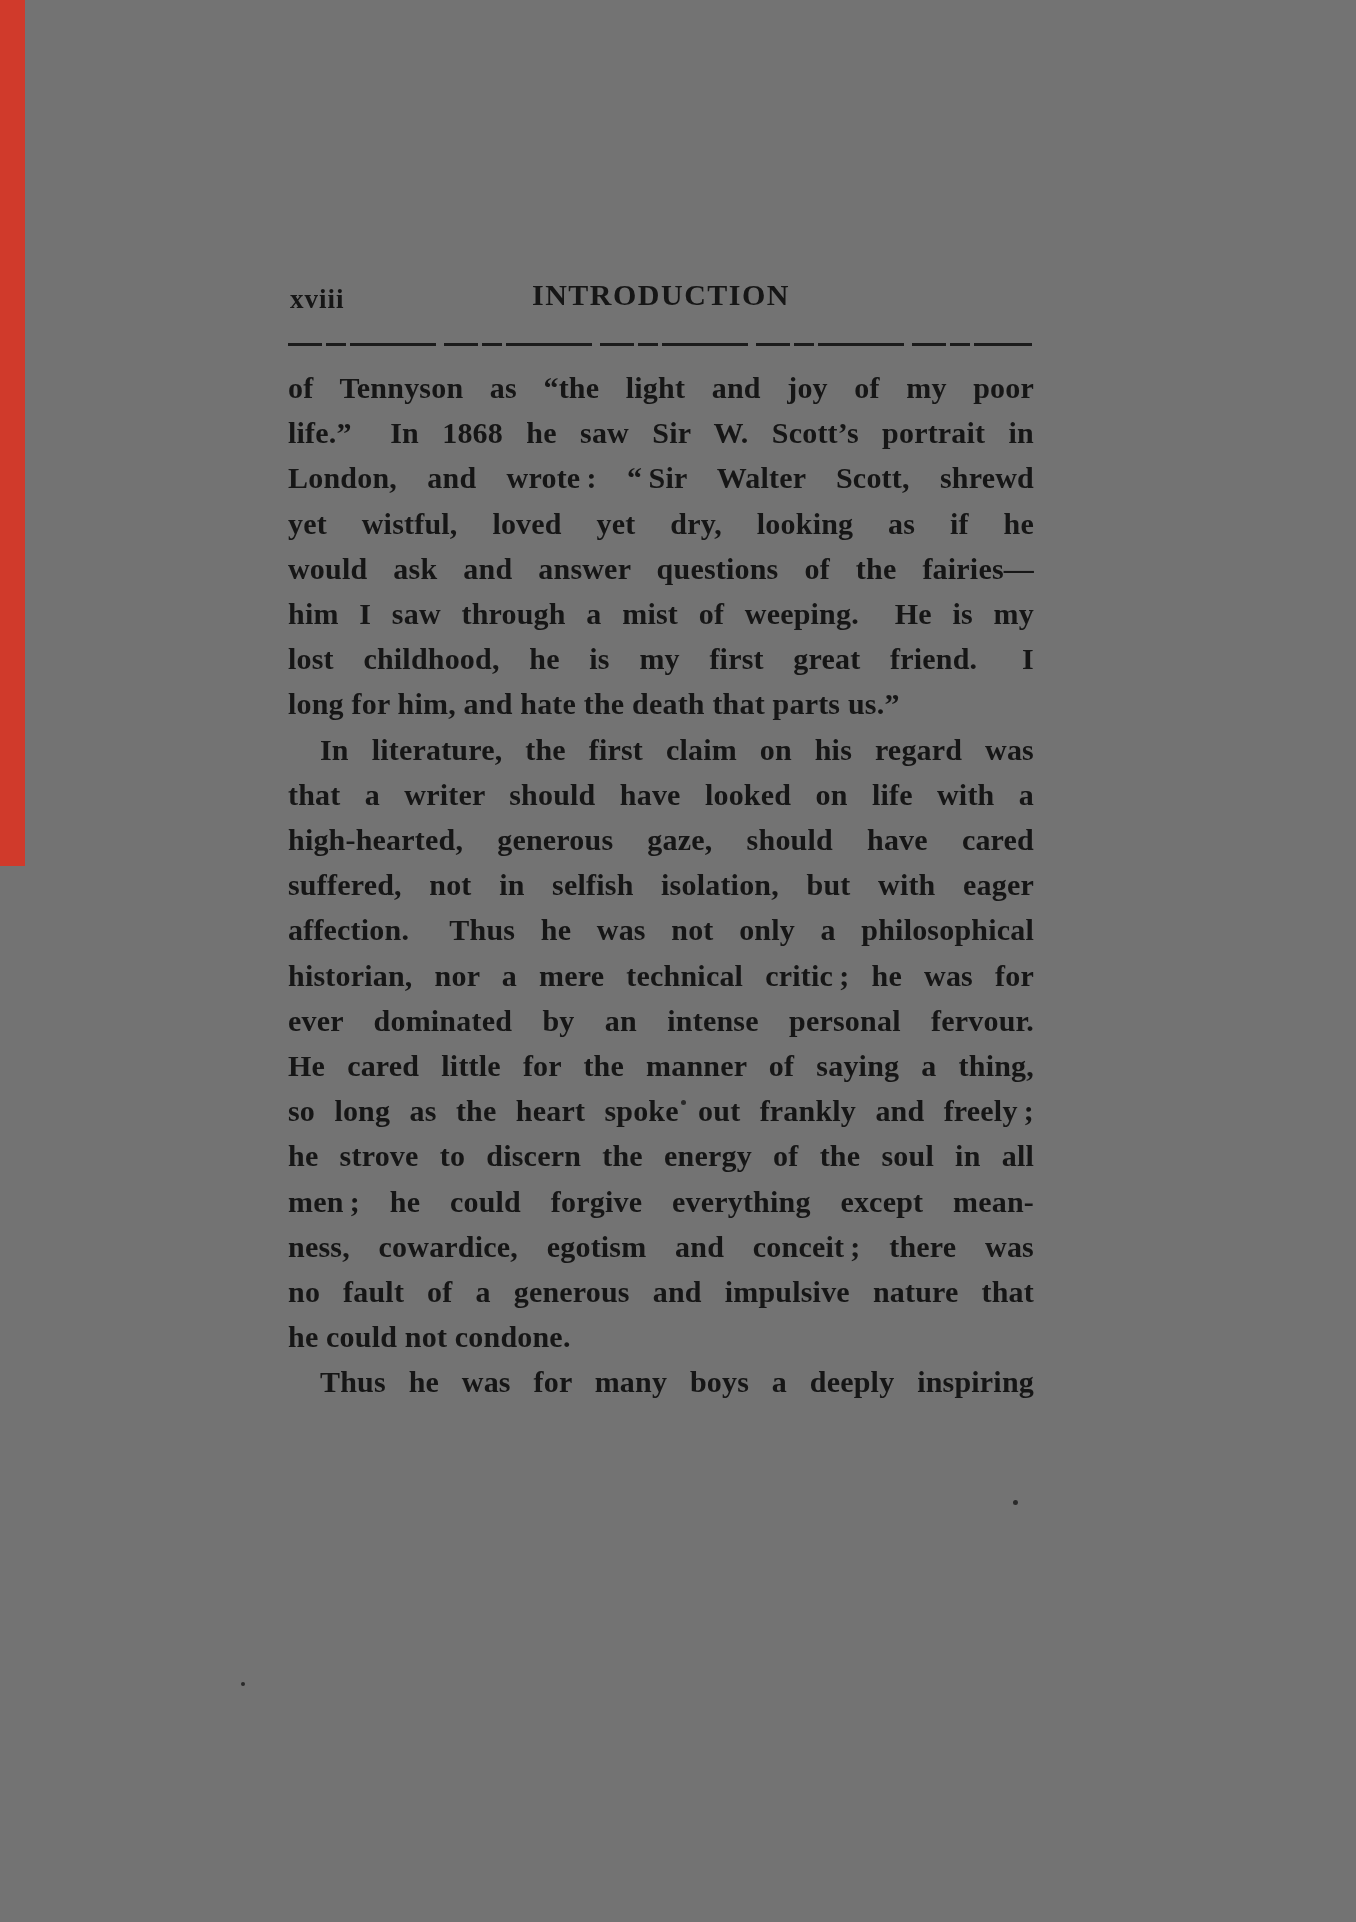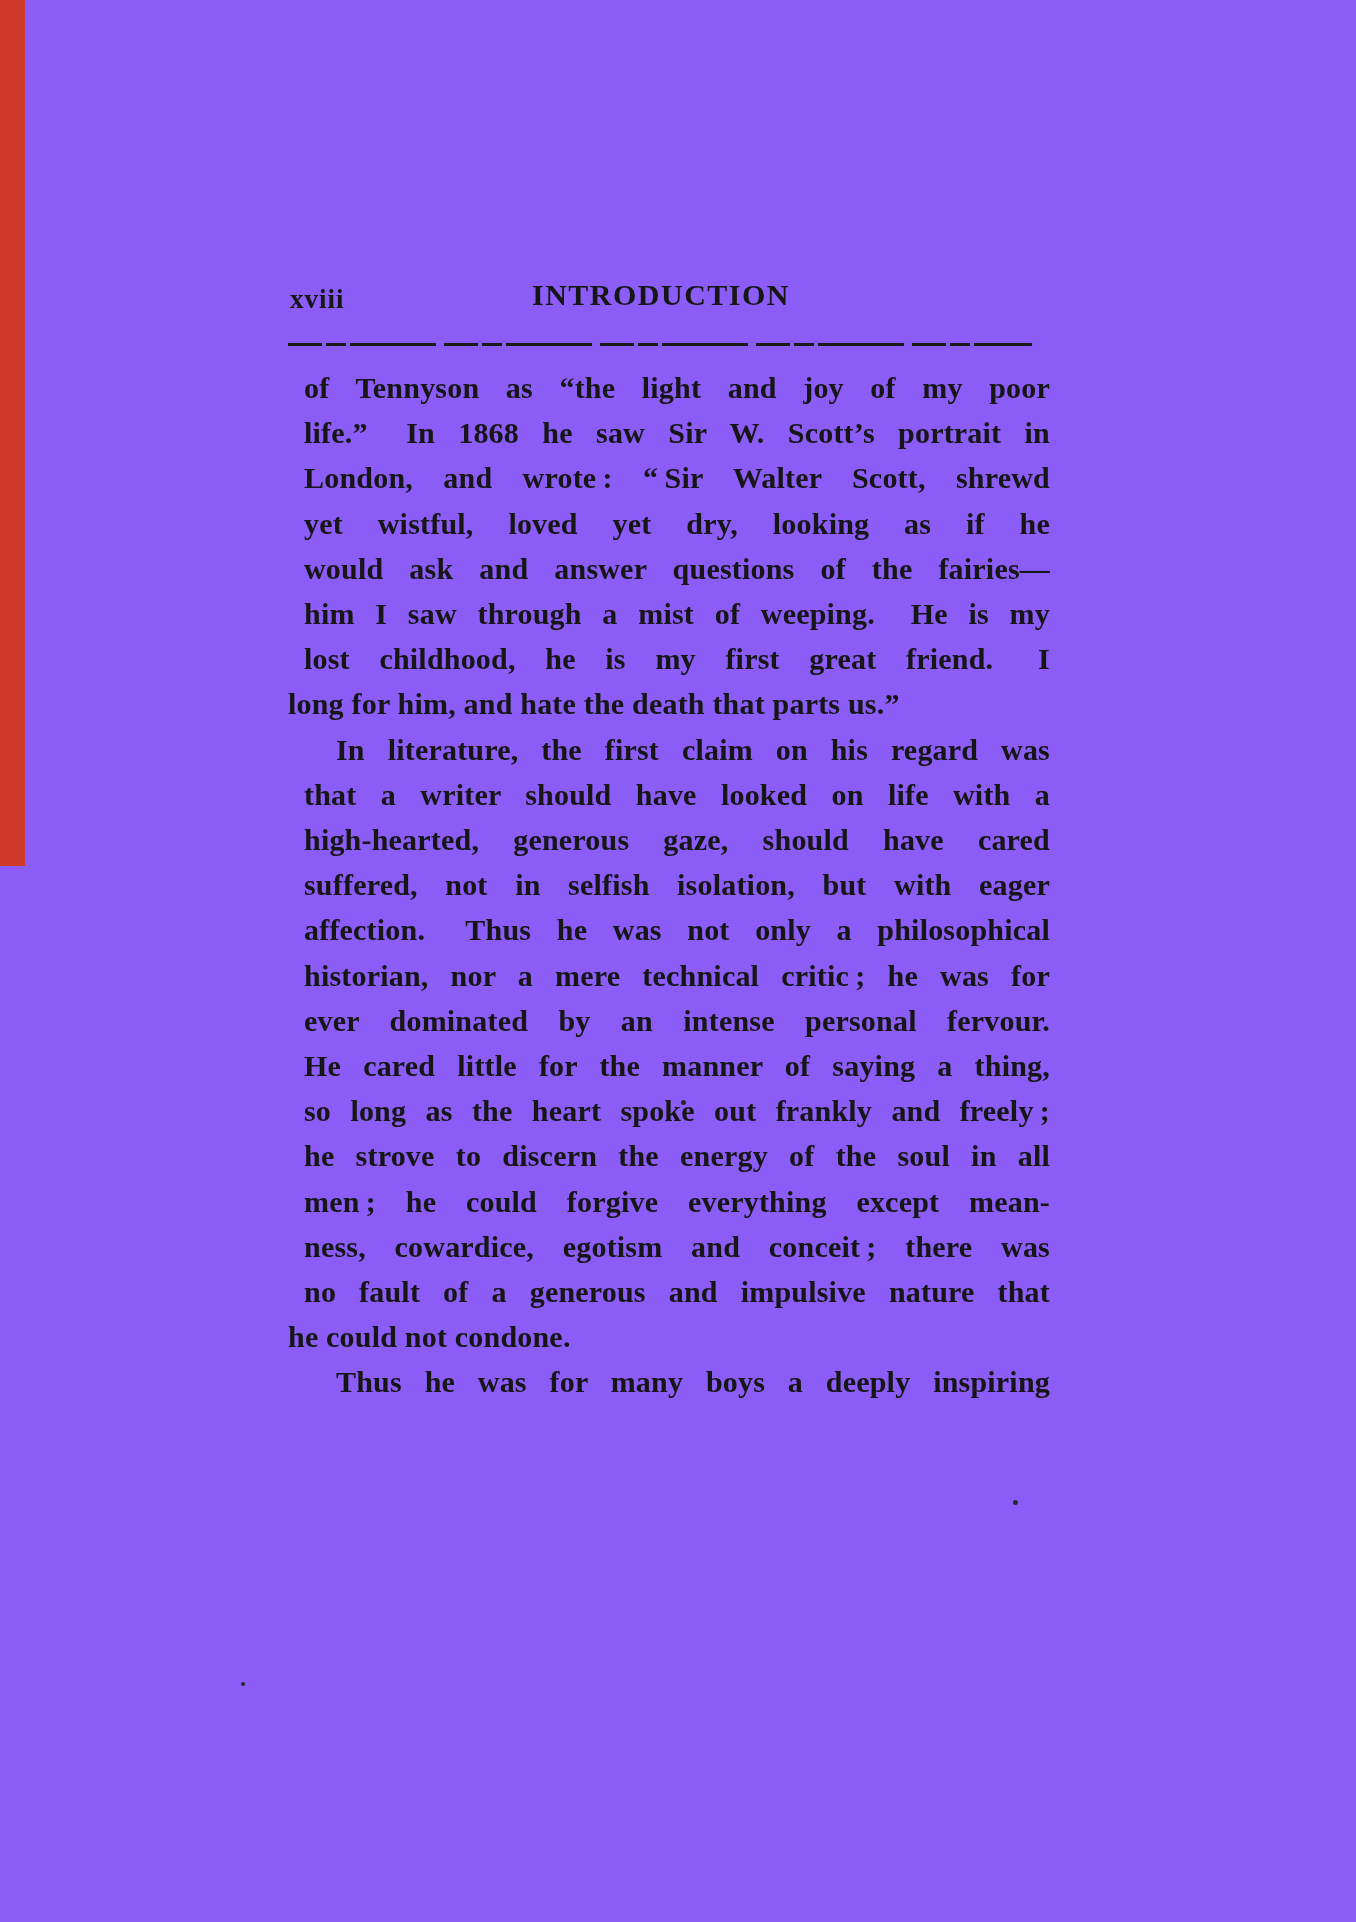--- a/index.html
+++ b/index.html
@@ -76,39 +76,38 @@
     box-sizing: border-box;
     font-size: 30px;
     font-weight: 700;
     line-height: 45.2px;
     white-space: pre-wrap;
     letter-spacing: 0.2px;
   }
   .line.just {
     text-align: justify;
     text-align-last: justify;
-    margin-left: 16px;
   }
   .line.left {
     text-align: left;
     text-align-last: left;
   }
   .line.indent {
     padding-left: 32px;
   }
   .speck {
     position: absolute;
     border-radius: 50%;
     background: #2a2a2a;
   }
 </style>
 </head>
 <body>
 
-<div class="page" style="background: #8b5cf6; color: rgb(22, 22, 22);">
+<div class="page" style="background: #737373; color: rgb(22, 22, 22);">
 
   <div class="edge-stripe" style="background: rgb(208, 58, 43);"></div>
 
   <div class="running-header">
     <span class="folio">xviii</span>
     <div class="running-title">INTRODUCTION</div>
   </div>
 
   <div class="head-rule"></div>
 

